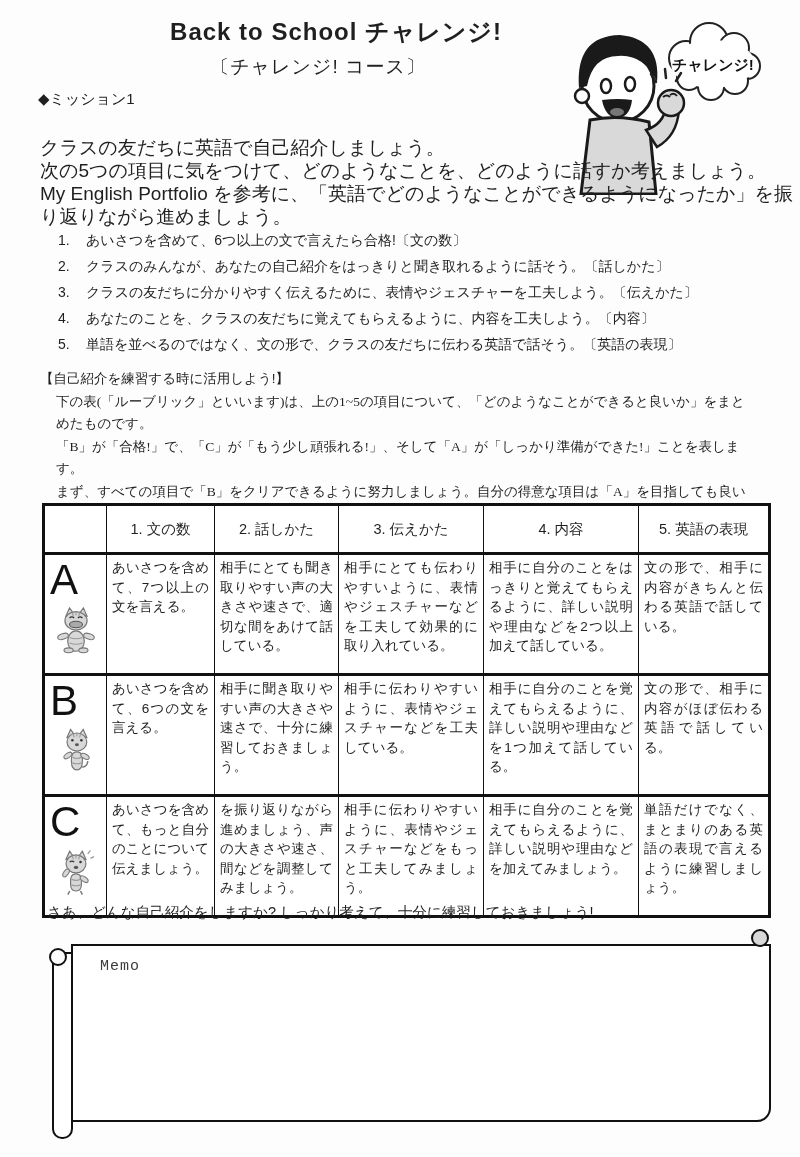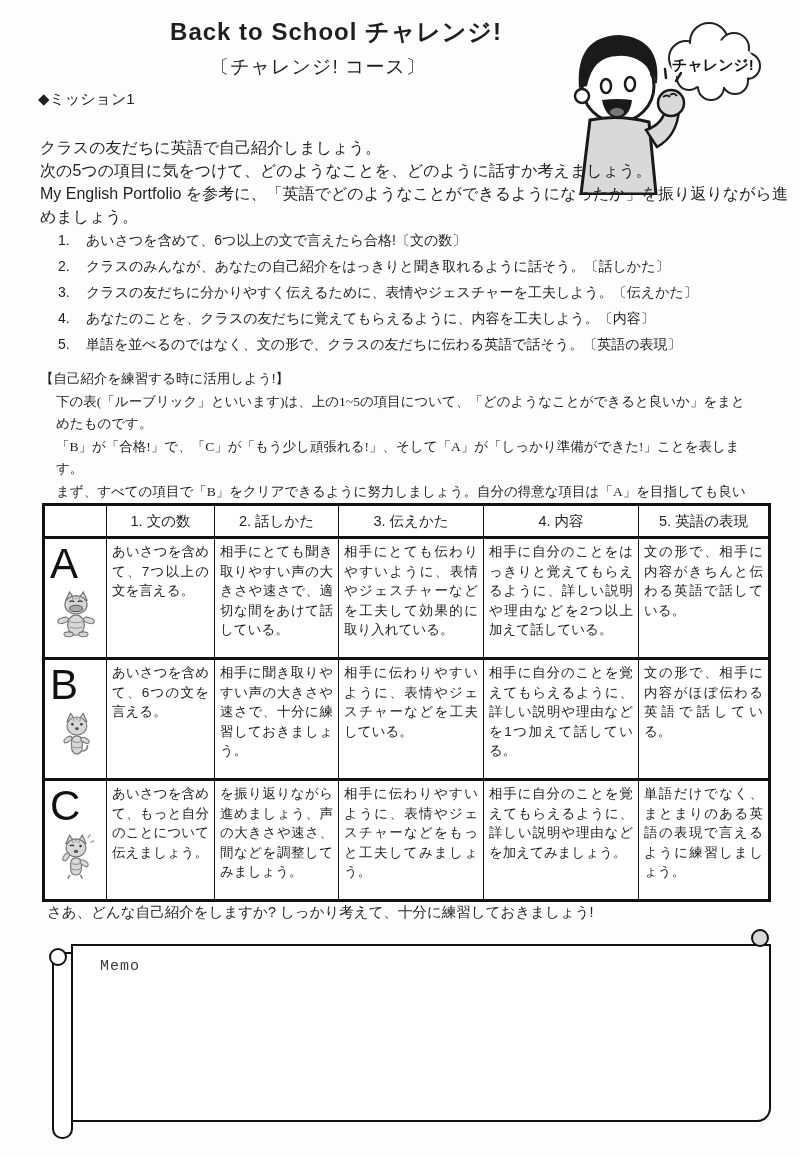--- a/index.html
+++ b/index.html
@@ -5,33 +5,33 @@
   html,body{margin:0;padding:0;background:#eee;}
   .page{
     position:relative;width:800px;height:1157px;margin:0 auto;
     background:#fdfdfd;color:#1f1f1f;overflow:hidden;
     font-family:"Liberation Sans","DejaVu Sans",sans-serif;
   }
   .abs{position:absolute;}
   .doc-title{top:16px;left:0;width:672px;text-align:center;font-size:24px;font-weight:600;letter-spacing:1px;}
   .doc-subtitle{top:54px;left:0;width:636px;text-align:center;font-size:19px;letter-spacing:1px;}
   .mission-heading{top:90px;left:38px;font-size:15px;}
-  .intro{top:136px;left:40px;width:755px;font-size:16px;line-height:23px;}
+  .intro{top:136px;left:40px;width:755px;font-size:19px;line-height:23px;}
   .checklist{top:227px;left:58px;font-size:14px;line-height:26px;}
   .check-item{display:flex;}
   .check-item .num{width:28px;flex:0 0 28px;}
   .rubric-note{top:368px;left:40px;width:718px;font-size:13.5px;line-height:22.5px;}
   .rubric-note .lines{padding-left:16px;font-family:Liberation Serif, serif;}
   .boy-wrap{top:10px;left:562px;width:210px;height:185px;}
   
   table.rubric{border-collapse:collapse;table-layout:fixed;background:#fff;
     position:absolute;top:503px;left:42px;border:3px solid #111;}
   table.rubric th{
     border-left:1.5px solid #111;border-right:1.5px solid #111;border-bottom:3px solid #111;
-    height:26px;font-size:14.5px;font-weight:500;text-align:center;padding:2px 2px;}
+    height:26px;font-size:14.5px;font-weight:500;text-align:center;padding:10px 2px;}
   table.rubric td{
     border-left:1.5px solid #111;border-right:1.5px solid #111;
     border-top:3px solid #111;border-bottom:3px solid #111;
     vertical-align:top;padding:3px 5px;font-size:13.5px;line-height:19.5px;
     text-align:justify;text-justify:inter-character;height:112px;}
   td.grade-cell{text-align:center;padding-top:4px;}
   .grade-letter{display:block;font-size:42px;line-height:44px;font-weight:400;color:#111;}
   .grade-cat{display:block;margin:4px auto 0;}
   .closing{top:903px;left:40px;width:740px;font-size:14.5px;margin-left:7px;}
   

